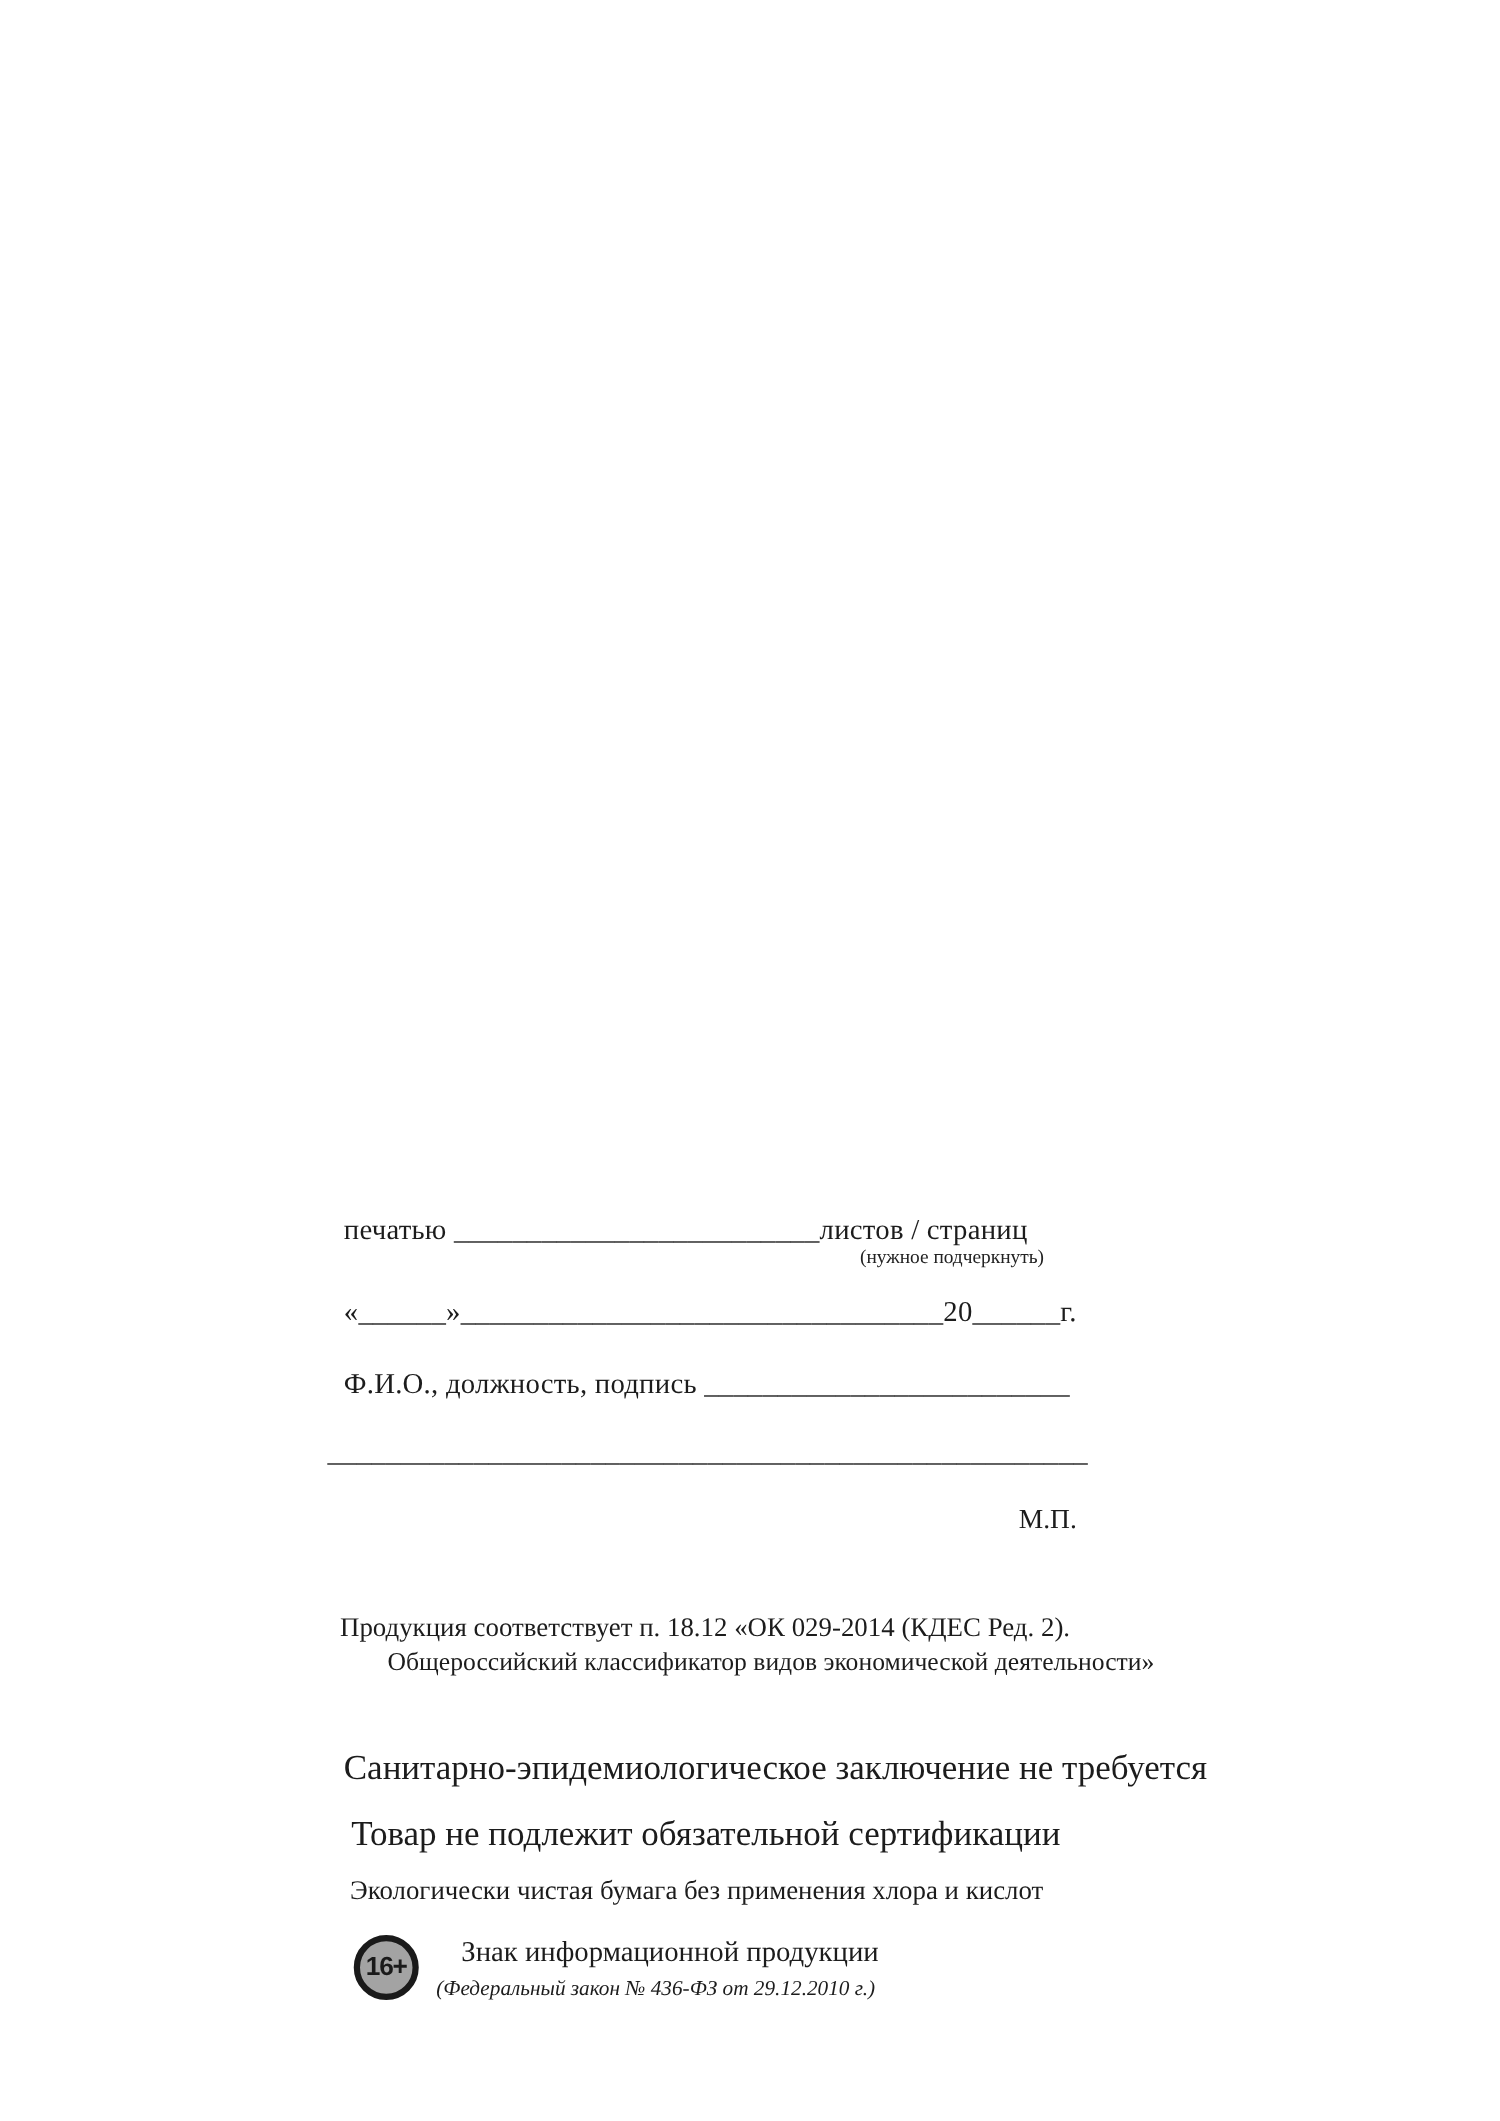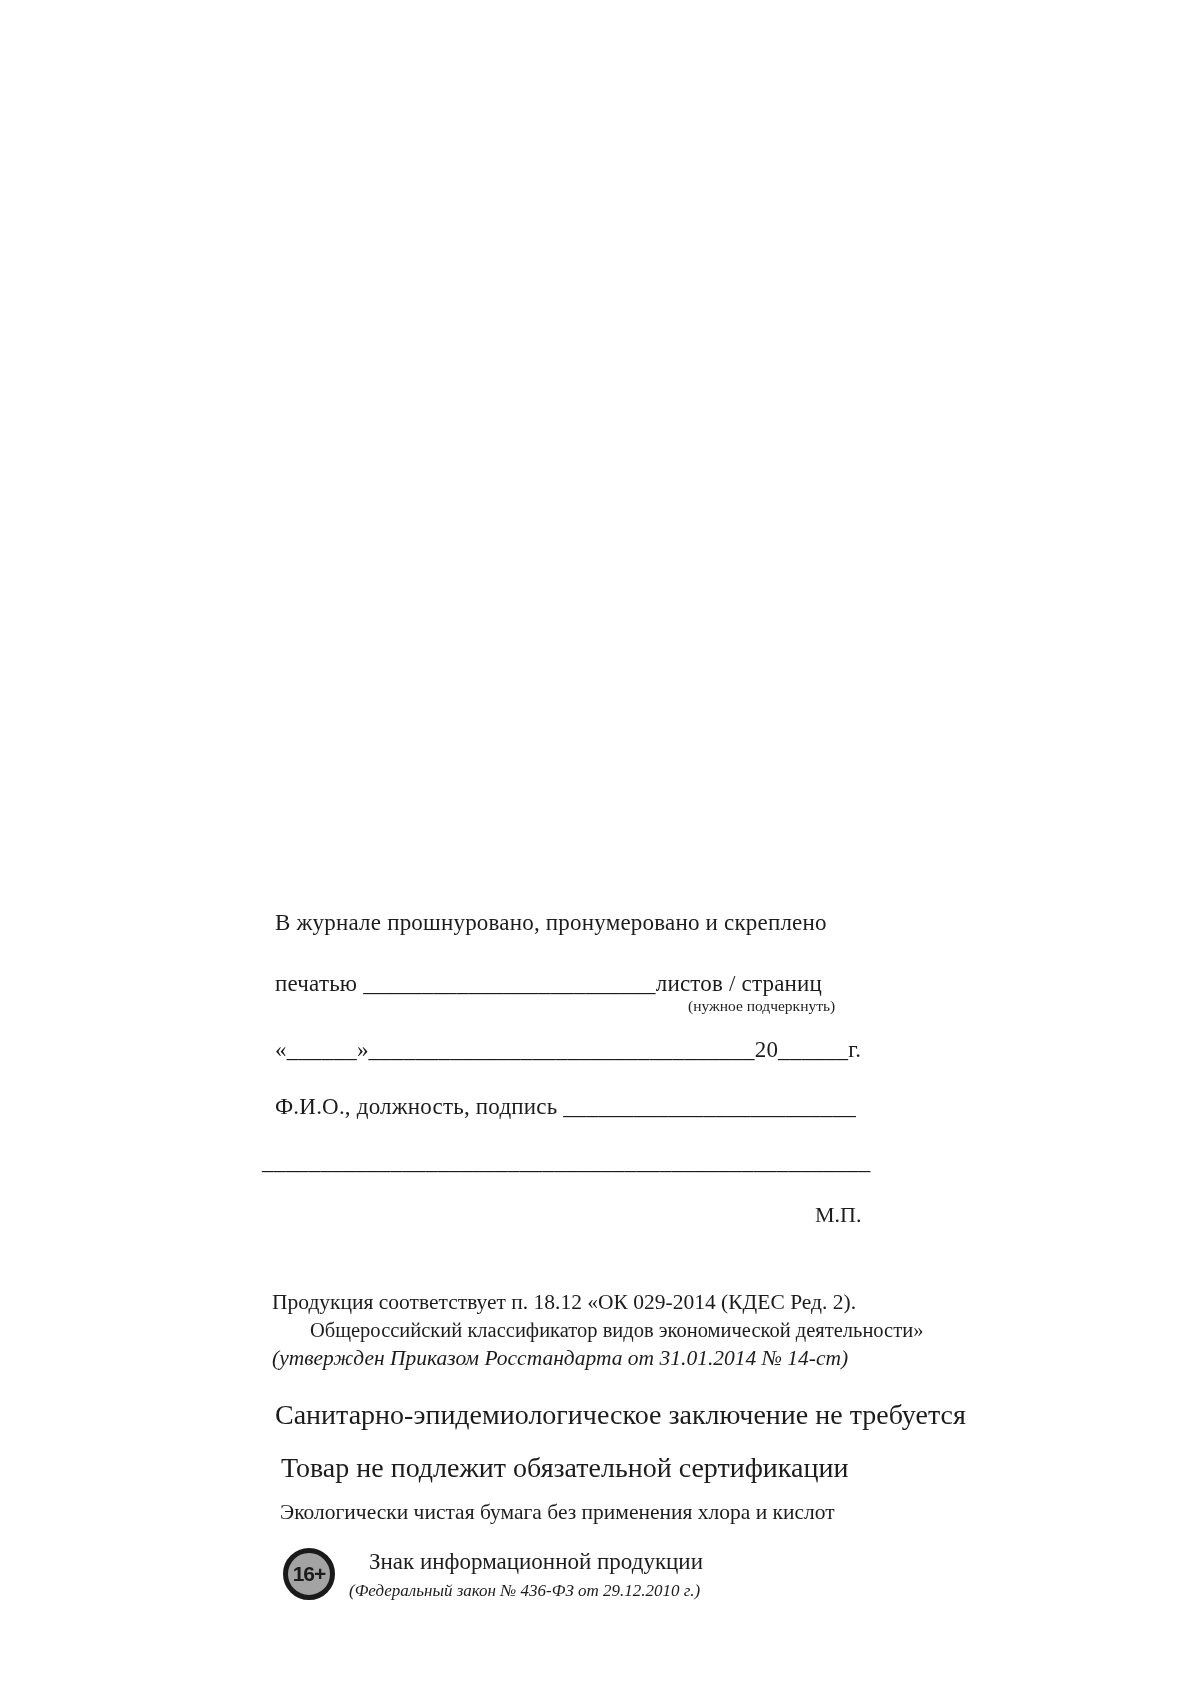--- a/index.html
+++ b/index.html
@@ -57,39 +57,37 @@
     letter-spacing: -1px;
     color: #1a1a1a;
     background: #a3a3a3;
   }
 </style>
 </head>
 <body>
 
 <div class="page">
 
-  <div class="abs body-line" style="left:275px; top:910px;">В журнале прошнуровано, пронумеровано и скреплено</div>
 
   <div class="abs body-line" style="left:275px; top:971px;">печатью _________________________листов / страниц</div>
 
   <div class="abs small-note" style="left:688px; top:997px;">(нужное подчеркнуть)</div>
 
   <div class="abs body-line" style="left:275px; top:1037px;">«______»_________________________________20______г.</div>
 
   <div class="abs body-line" style="left:275px; top:1094px;">Ф.И.О., должность, подпись _________________________</div>
 
   <div class="abs body-line" style="left:262px; top:1149px;">____________________________________________________</div>
 
   <div class="abs stamp" style="left:815px; top:1202px;">М.П.</div>
 
   <div class="abs comp-line1" style="left:272px; top:1290px;">Продукция соответствует п. 18.12 «ОК 029-2014 (КДЕС Ред. 2).</div>
 
   <div class="abs comp-line2" style="left:272px; top:1319px;">Общероссийский классификатор видов экономической деятельности»</div>
 
-  <div class="abs comp-line3" style="left:272px; top:1346px;">(утвержден Приказом Росстандарта от 31.01.2014 № 14-ст)</div>
 
   <div class="abs cert-line" style="left:275px; top:1399px;">Санитарно-эпидемиологическое заключение не требуется</div>
 
 
   <div class="abs eco-line" style="left:280px; top:1500px;">Экологически чистая бумага без применения хлора и кислот</div>
 
   <div class="abs cert-line over-watermark" style="left:281px; top:1452px;">Товар не подлежит обязательной сертификации</div>
 
   <div class="age-badge">16+</div>
 

